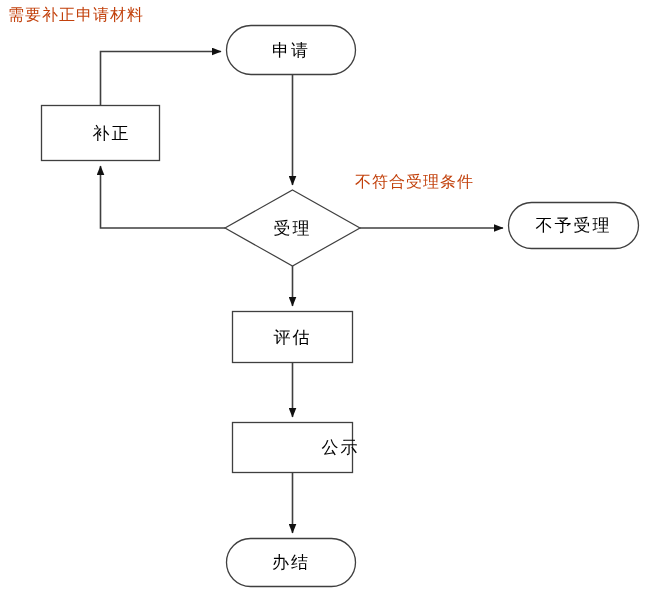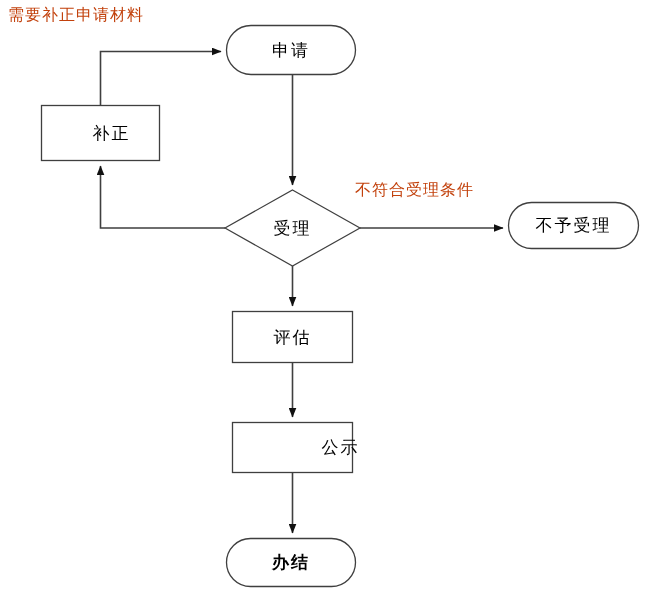--- a/index.html
+++ b/index.html
@@ -93,25 +93,25 @@
   <div class="node-label" style="left:52px; top:105px; width:119px; height:56px;">补正</div>
 
   <div class="node-label" style="left:225px; top:190px; width:135px; height:76px;">受理</div>
 
   <div class="node-label" style="left:508px; top:202px; width:131px; height:47px;">不予受理</div>
 
   <div class="node-label" style="left:232px; top:311px; width:121px; height:52px;">评估</div>
 
   <div class="node-label" style="left:232px; top:422px; width:121px; height:51px;margin-left:48px;">公示</div>
 
-  <div class="node-label" style="left:226px; top:538px; width:130px; height:49px;font-weight:bold;">办结</div>
+  <div class="node-label" style="left:226px; top:538px; width:130px; height:49px;">办结</div>
 
   <div class="edge-label" style="left:8px; top:5px;">需要补正申请材料</div>
 
-  <div class="edge-label" style="left:355px; top:180px;">不符合受理条件</div>
+  <div class="edge-label" style="left:355px; top:172px;">不符合受理条件</div>
 
   <div class="shape-hit" style="left:226px; top:25px; width:130px; height:50px;"></div>
   <div class="shape-hit" style="left:41px; top:105px; width:119px; height:56px;"></div>
   <div class="shape-hit" style="left:225px; top:190px; width:135px; height:76px;"></div>
   <div class="shape-hit" style="left:508px; top:202px; width:131px; height:47px;"></div>
   <div class="shape-hit" style="left:232px; top:311px; width:121px; height:52px;"></div>
   <div class="shape-hit" style="left:232px; top:422px; width:121px; height:51px;"></div>
   <div class="shape-hit" style="left:226px; top:538px; width:130px; height:49px;"></div>
 
 </div>

